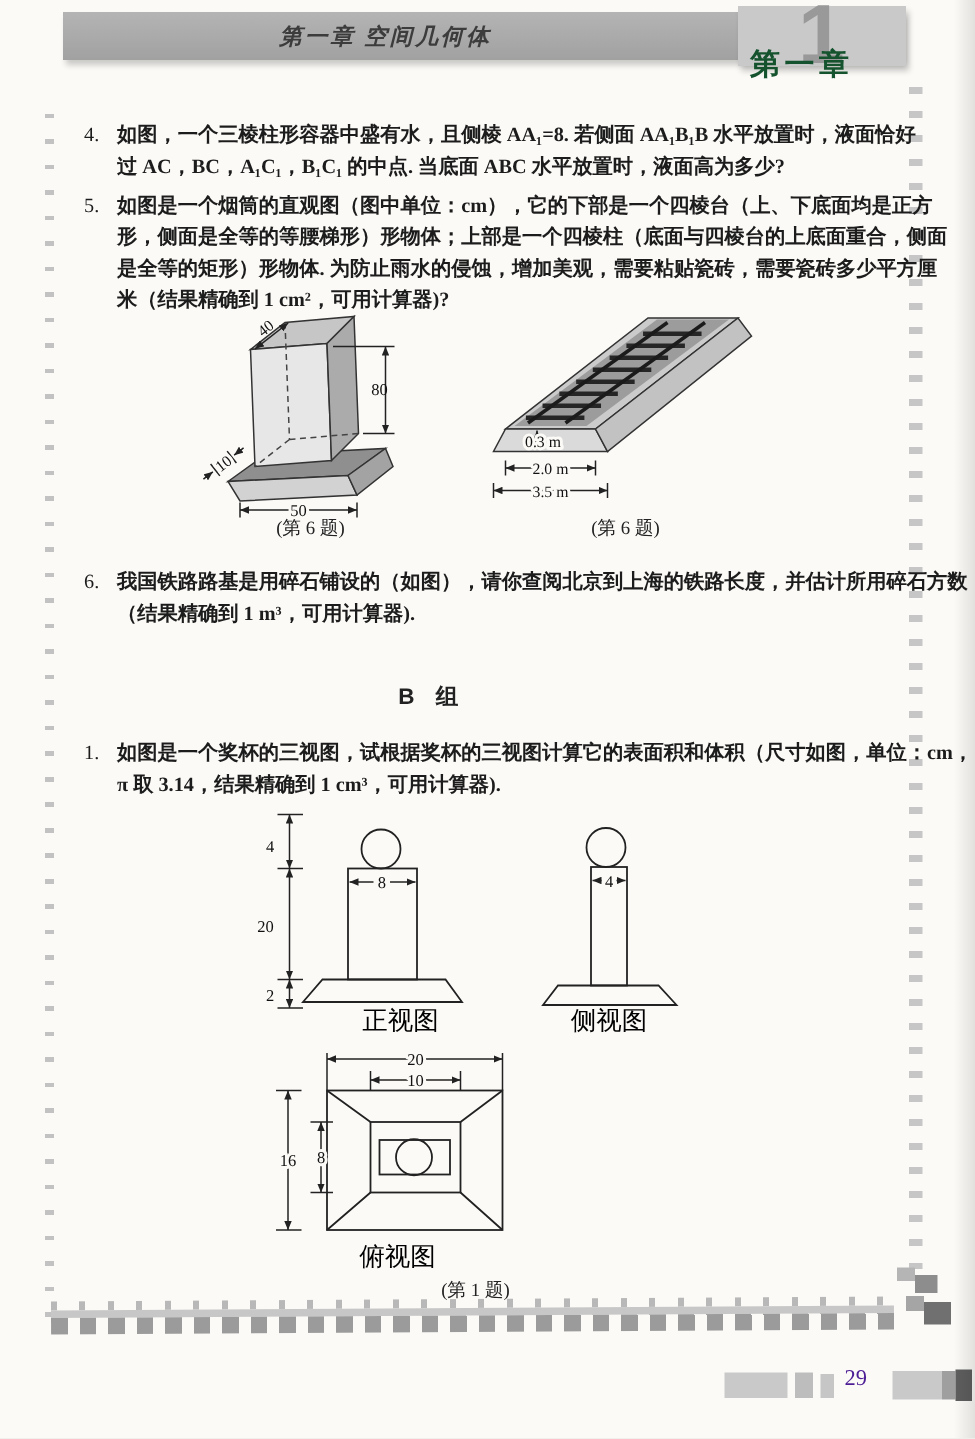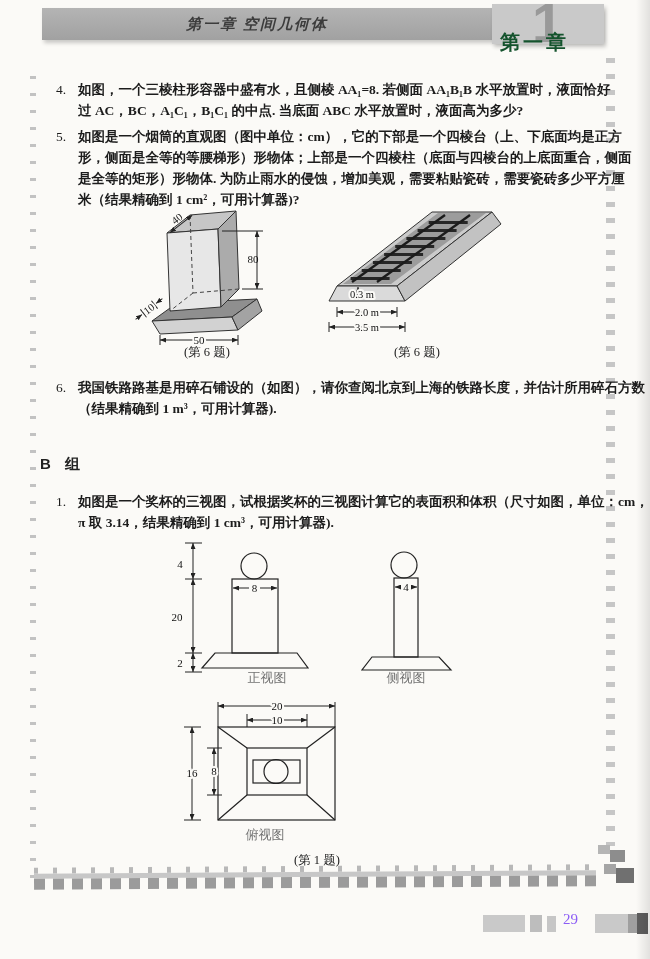--- a/index.html
+++ b/index.html
@@ -22,40 +22,40 @@
   .perf{position:absolute;pointer-events:none;}
   .perf-left{left:30px;top:76px;width:6px;height:812px;
         background:repeating-linear-gradient(180deg,#c2c2c2 0 3px,transparent 3px 17px);}
   .perf-right{left:606px;top:58px;width:9px;height:788px;
         background:repeating-linear-gradient(180deg,#c6c6c6 0 5px,transparent 5px 16px);}
   
   .prob{position:absolute;left:56px;width:548px;font-size:13.5px;line-height:21px;}
   .pnum{position:absolute;left:0;top:0;}
   .plines{margin-left:22px;}
   .pline{height:21px;white-space:nowrap;font-weight:bold;}
-  .bhead{position:absolute;left:40px;top:455px;width:496px;text-align:left;
+  .bhead{position:absolute;left:40px;top:455px;width:496px;text-align:center;
         font:bold 15px "Liberation Sans","DejaVu Sans",sans-serif;letter-spacing:5px;color:#222;}
   
   .fig{position:absolute;}
   .fig-cap{position:absolute;transform:translateX(-50%);font-size:12.5px;color:#222;white-space:nowrap;}
-  .view-cap{position:absolute;transform:translateX(-50%);font-size:13px;color:#737373;white-space:nowrap;}
+  .view-cap{position:absolute;transform:translateX(-50%);font-size:17px;color:#000000;white-space:nowrap;}
   svg .sh{stroke:#333;stroke-width:1;}
   svg .ln{stroke:#222;stroke-width:1.2;fill:none;}
   svg .dl{stroke:#222;stroke-width:1;fill:none;}
   svg .hid{stroke:#444;stroke-width:1;fill:none;stroke-dasharray:4 3;}
   svg text{font:11px "Liberation Serif","DejaVu Serif",serif;fill:#111;text-anchor:middle;}
   svg text.sm{font-size:10.5px;}
   svg text.halo{paint-order:stroke;stroke:#fbfaf7;stroke-width:4px;stroke-linejoin:round;}
   
   .strip{position:absolute;left:34px;top:866px;width:562px;transform:rotate(-0.35deg);}
   .strip .ticks{height:6px;background:repeating-linear-gradient(90deg,#b8b8b8 0 4px,transparent 4px 19px);}
   .strip .bar{height:5px;background:#c7c7c7;}
   .strip .squares{height:11px;background:repeating-linear-gradient(90deg,#9b9b9b 0 11px,transparent 11px 19px);}
   .block{position:absolute;}
-  .pageno{position:absolute;left:563px;top:911px;font-size:15px;color:#8b5cf6;}
+  .pageno{position:absolute;left:563px;top:911px;font-size:15px;color:#4c1d95;}
 </style>
 </head>
 <body>
 
 <div class="page">
 
   <svg width="0" height="0" style="position:absolute">
     <defs>
       <marker id="ah" viewBox="0 0 6 5" markerWidth="6" markerHeight="5" refX="6" refY="2.5" orient="auto-start-reverse" markerUnits="userSpaceOnUse">
         <path d="M0,0 L6,2.5 L0,5 Z" fill="#222"></path>

